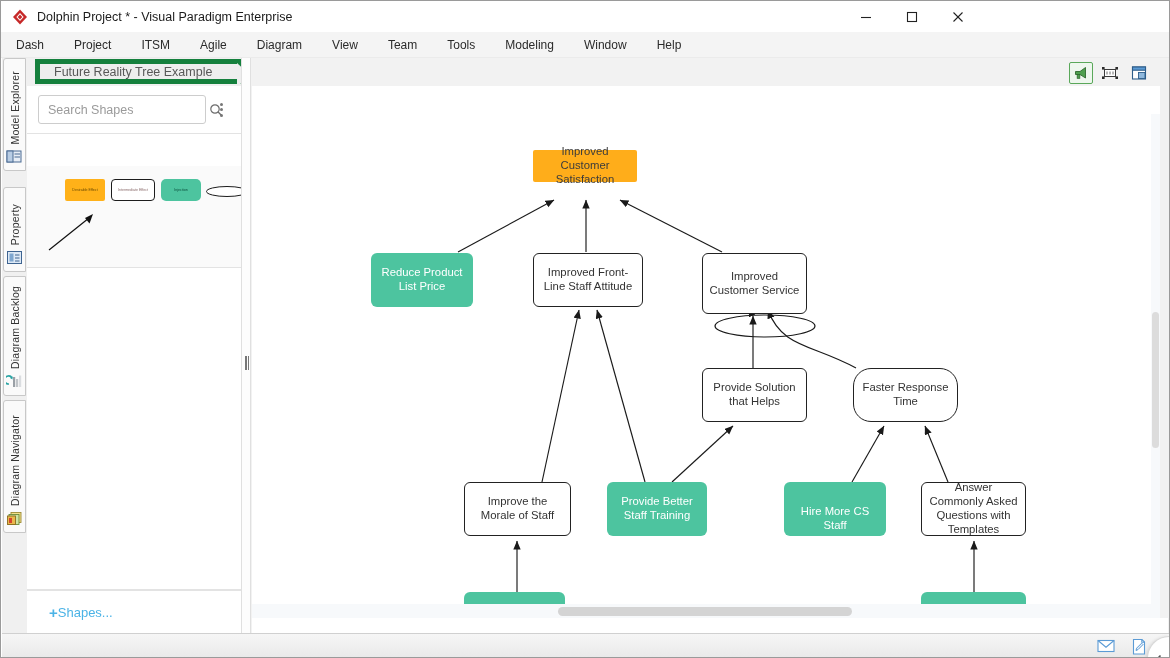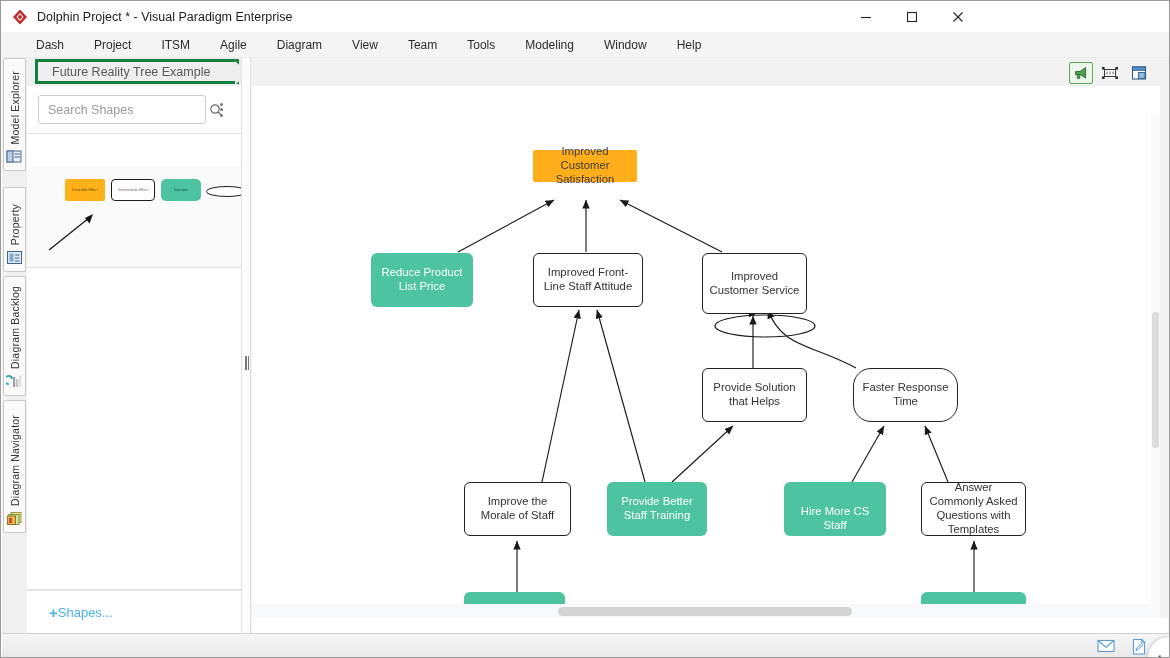--- a/index.html
+++ b/index.html
@@ -32,21 +32,20 @@
     color: #222; font-size: 13px; cursor: default;
   }
   #wbtns { position: absolute; right: 0; top: 0; display: flex; }
 
   
   #menubar {
     position: absolute; left: 0; top: 31px; width: 1168px; height: 26px;
     background: #f4f4f4;
     display: flex; align-items: center;
     border-bottom: 1px solid #ebebeb;
-    padding-left: 20px;
   }
   .menu-item {
     padding: 4px 15px; font-size: 12px; color: #2b2b2b; cursor: default;
   }
 
   
   #rail {
     position: absolute; left: 1px; top: 57px; width: 25px; height: 575px;
     background: #f0f0f0;
   }
@@ -71,21 +70,21 @@
     background: #ffffff;
   }
   #tabstrip {
     position: absolute; left: 0; top: 0; width: 214px; height: 28px;
     background: #f0f0f0;
   }
   #doc-tab {
     position: absolute; left: 8px; top: 1px; height: 25px;
     padding: 0 26px 0 14px;
     background: #eeeeee;
-    border: 3px solid #15803d;
+    border: 5px solid #15803d;
     display: flex; align-items: center;
     font-size: 12.5px; color: #585858;
     white-space: nowrap;
     cursor: default;
   }
   #doc-tab-arrow {
     position: absolute; right: -12px; top: -1px;
     width: 0; height: 0;
     border-top: 12.5px solid transparent;
     border-bottom: 12.5px solid transparent;

